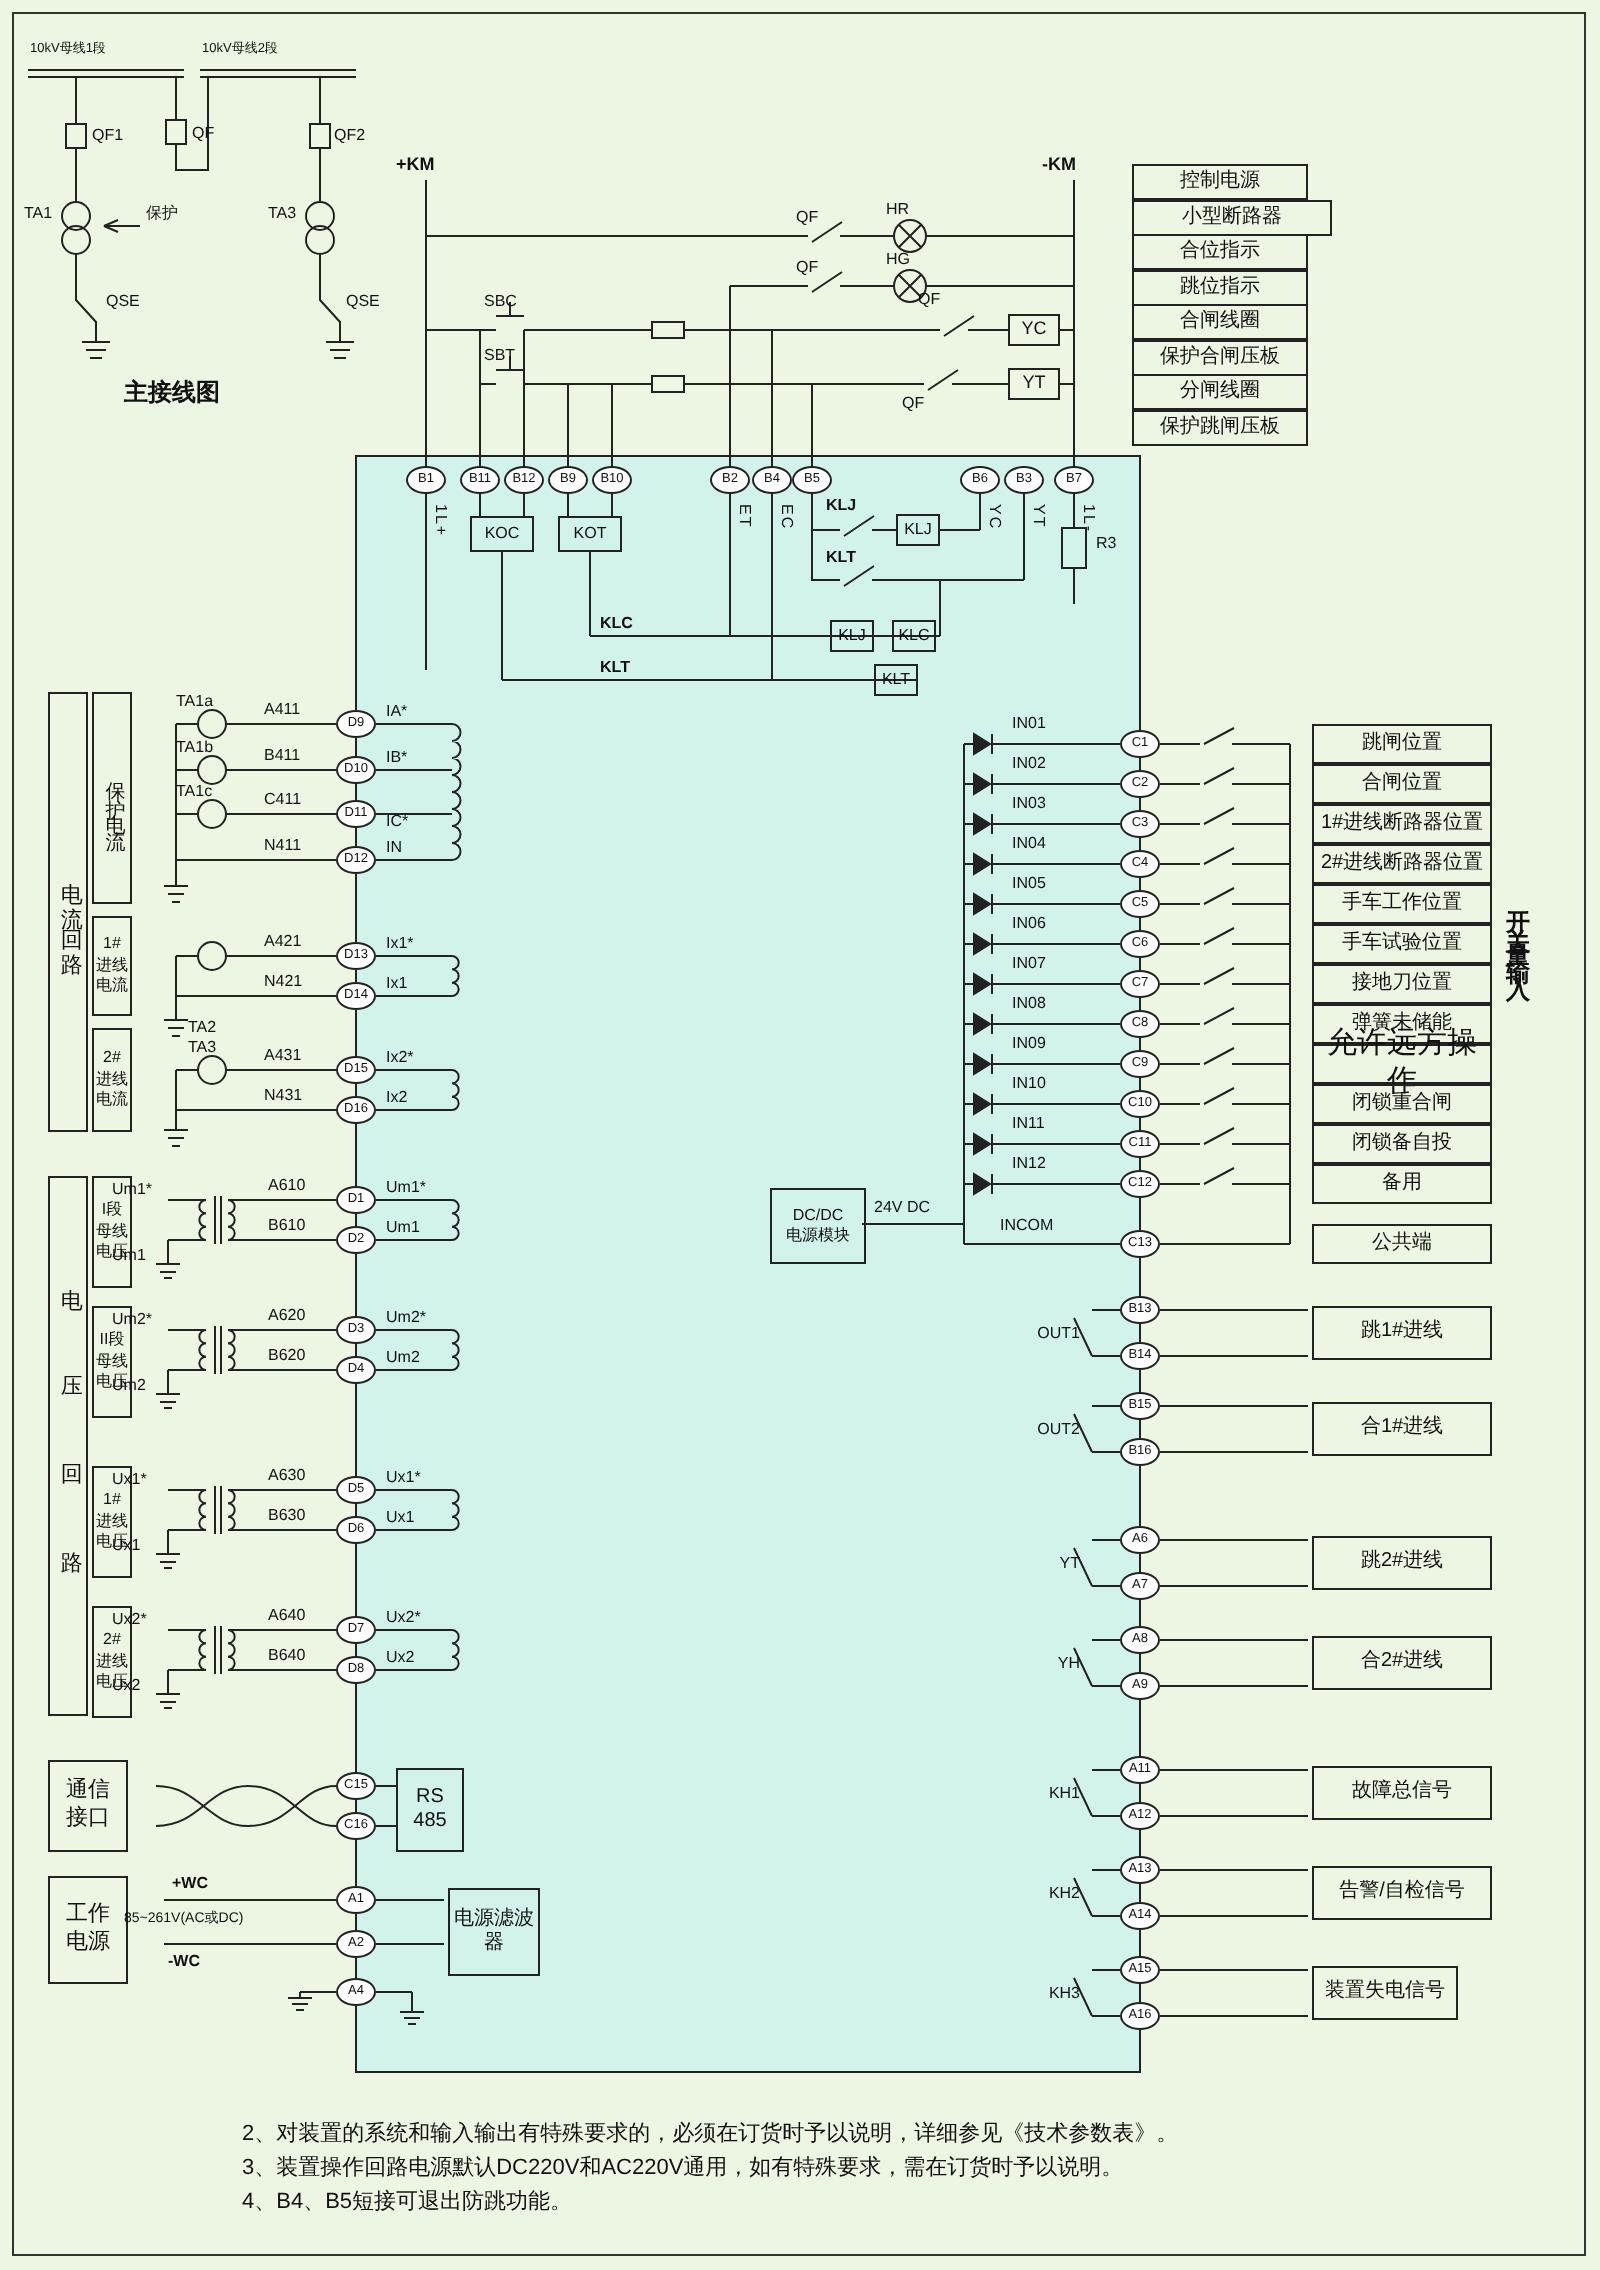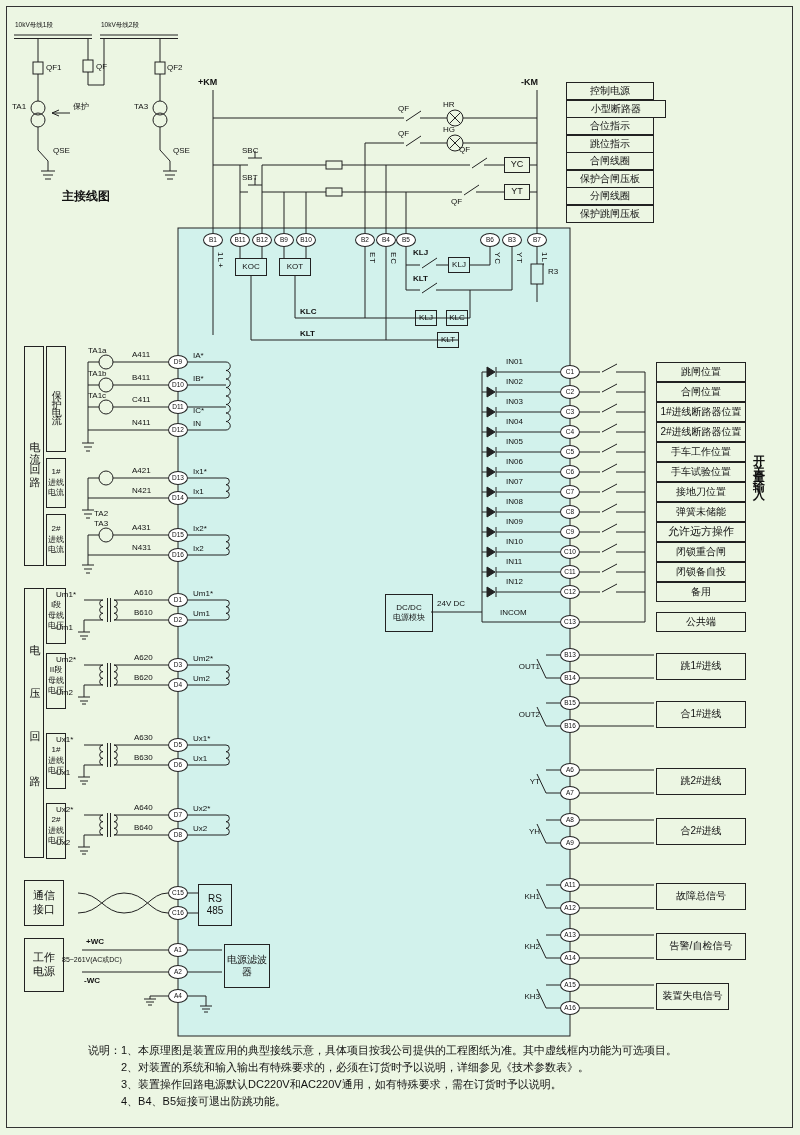--- a/index.html
+++ b/index.html
@@ -347,21 +347,21 @@
     <div class="term" style="left: 560px; top: 465px; width: 20px; height: 14px;">C6</div>
     <div class="box" style="left: 656px; top: 462px; font-size: 10px; width: 90px; height: 20px;">手车试验位置</div>
     <div class="lbl s8" style="left: 506px; top: 478px;">IN07</div>
     <div class="term" style="left: 560px; top: 485px; width: 20px; height: 14px;">C7</div>
     <div class="box" style="left: 656px; top: 482px; font-size: 10px; width: 90px; height: 20px;">接地刀位置</div>
     <div class="lbl s8" style="left: 506px; top: 498px;">IN08</div>
     <div class="term" style="left: 560px; top: 505px; width: 20px; height: 14px;">C8</div>
     <div class="box" style="left: 656px; top: 502px; font-size: 10px; width: 90px; height: 20px;">弹簧未储能</div>
     <div class="lbl s8" style="left: 506px; top: 518px;">IN09</div>
     <div class="term" style="left: 560px; top: 525px; width: 20px; height: 14px;">C9</div>
-    <div class="box" style="left: 656px; top: 522px; font-size: 11px; width: 90px; height: 20px;">允许远方操作</div>
+    <div class="box" style="left: 656px; top: 522px; font-size: 15px; width: 90px; height: 20px;">允许远方操作</div>
     <div class="lbl s8" style="left: 506px; top: 538px;">IN10</div>
     <div class="term" style="left: 560px; top: 545px; width: 20px; height: 14px;">C10</div>
     <div class="box" style="left: 656px; top: 542px; font-size: 10px; width: 90px; height: 20px;">闭锁重合闸</div>
     <div class="lbl s8" style="left: 506px; top: 558px;">IN11</div>
     <div class="term" style="left: 560px; top: 565px; width: 20px; height: 14px;">C11</div>
     <div class="box" style="left: 656px; top: 562px; font-size: 10px; width: 90px; height: 20px;">闭锁备自投</div>
     <div class="lbl s8" style="left: 506px; top: 578px;">IN12</div>
     <div class="term" style="left: 560px; top: 585px; width: 20px; height: 14px;">C12</div>
     <div class="box" style="left: 656px; top: 582px; font-size: 10px; width: 90px; height: 20px;">备用</div>
     <div class="lbl s8" style="left: 500px; top: 609px;">INCOM</div>
@@ -392,17 +392,16 @@
     <div class="lbl s8" style="left: 506px; top: 892.5px; width: 34px; text-align: right;">KH1</div>
     <div class="box" style="left: 656px; top: 883px; font-size: 10px; width: 90px; height: 27px;">故障总信号</div>
     <div class="term" style="left: 560px; top: 928px; width: 20px; height: 14px;">A13</div>
     <div class="term" style="left: 560px; top: 951px; width: 20px; height: 14px;">A14</div>
     <div class="lbl s8" style="left: 506px; top: 942.5px; width: 34px; text-align: right;">KH2</div>
     <div class="box" style="left: 656px; top: 933px; font-size: 10px; width: 90px; height: 27px;">告警/自检信号</div>
     <div class="term" style="left: 560px; top: 978px; width: 20px; height: 14px;">A15</div>
     <div class="term" style="left: 560px; top: 1001px; width: 20px; height: 14px;">A16</div>
     <div class="lbl s8" style="left: 506px; top: 992.5px; width: 34px; text-align: right;">KH3</div>
     <div class="box" style="left: 656px; top: 983px; font-size: 10px; width: 73px; height: 27px;">装置失电信号</div>
-    <div class="note" style="left: 88px; top: 1044px;">说明：1、本原理图是装置应用的典型接线示意，具体项目按我公司提供的工程图纸为准。其中虚线框内功能为可选项目。</div>
     <div class="note" style="left: 121px; top: 1061px;">2、对装置的系统和输入输出有特殊要求的，必须在订货时予以说明，详细参见《技术参数表》。</div>
     <div class="note" style="left: 121px; top: 1078px;">3、装置操作回路电源默认DC220V和AC220V通用，如有特殊要求，需在订货时予以说明。</div>
     <div class="note" style="left: 121px; top: 1095px;">4、B4、B5短接可退出防跳功能。</div>
   </div>
 
 </body></html>

